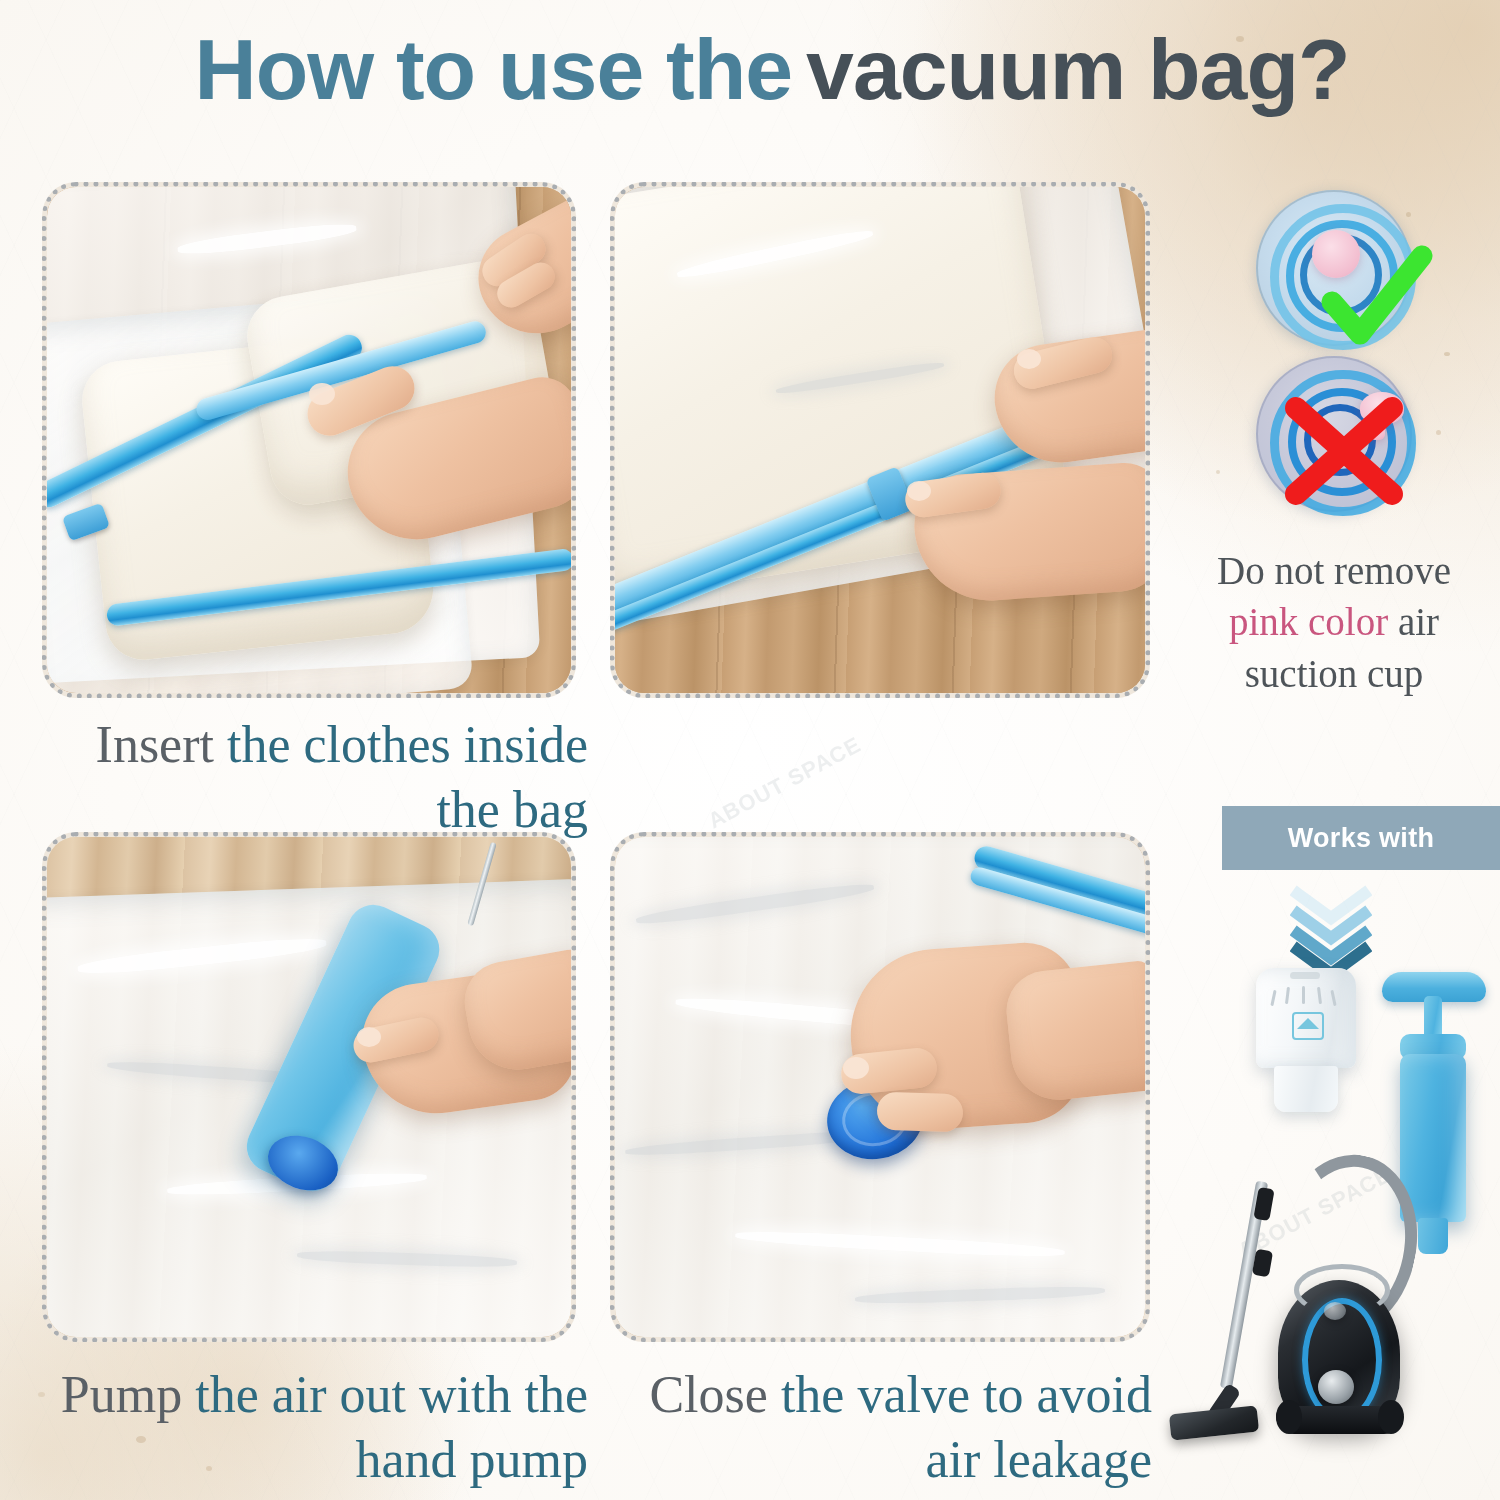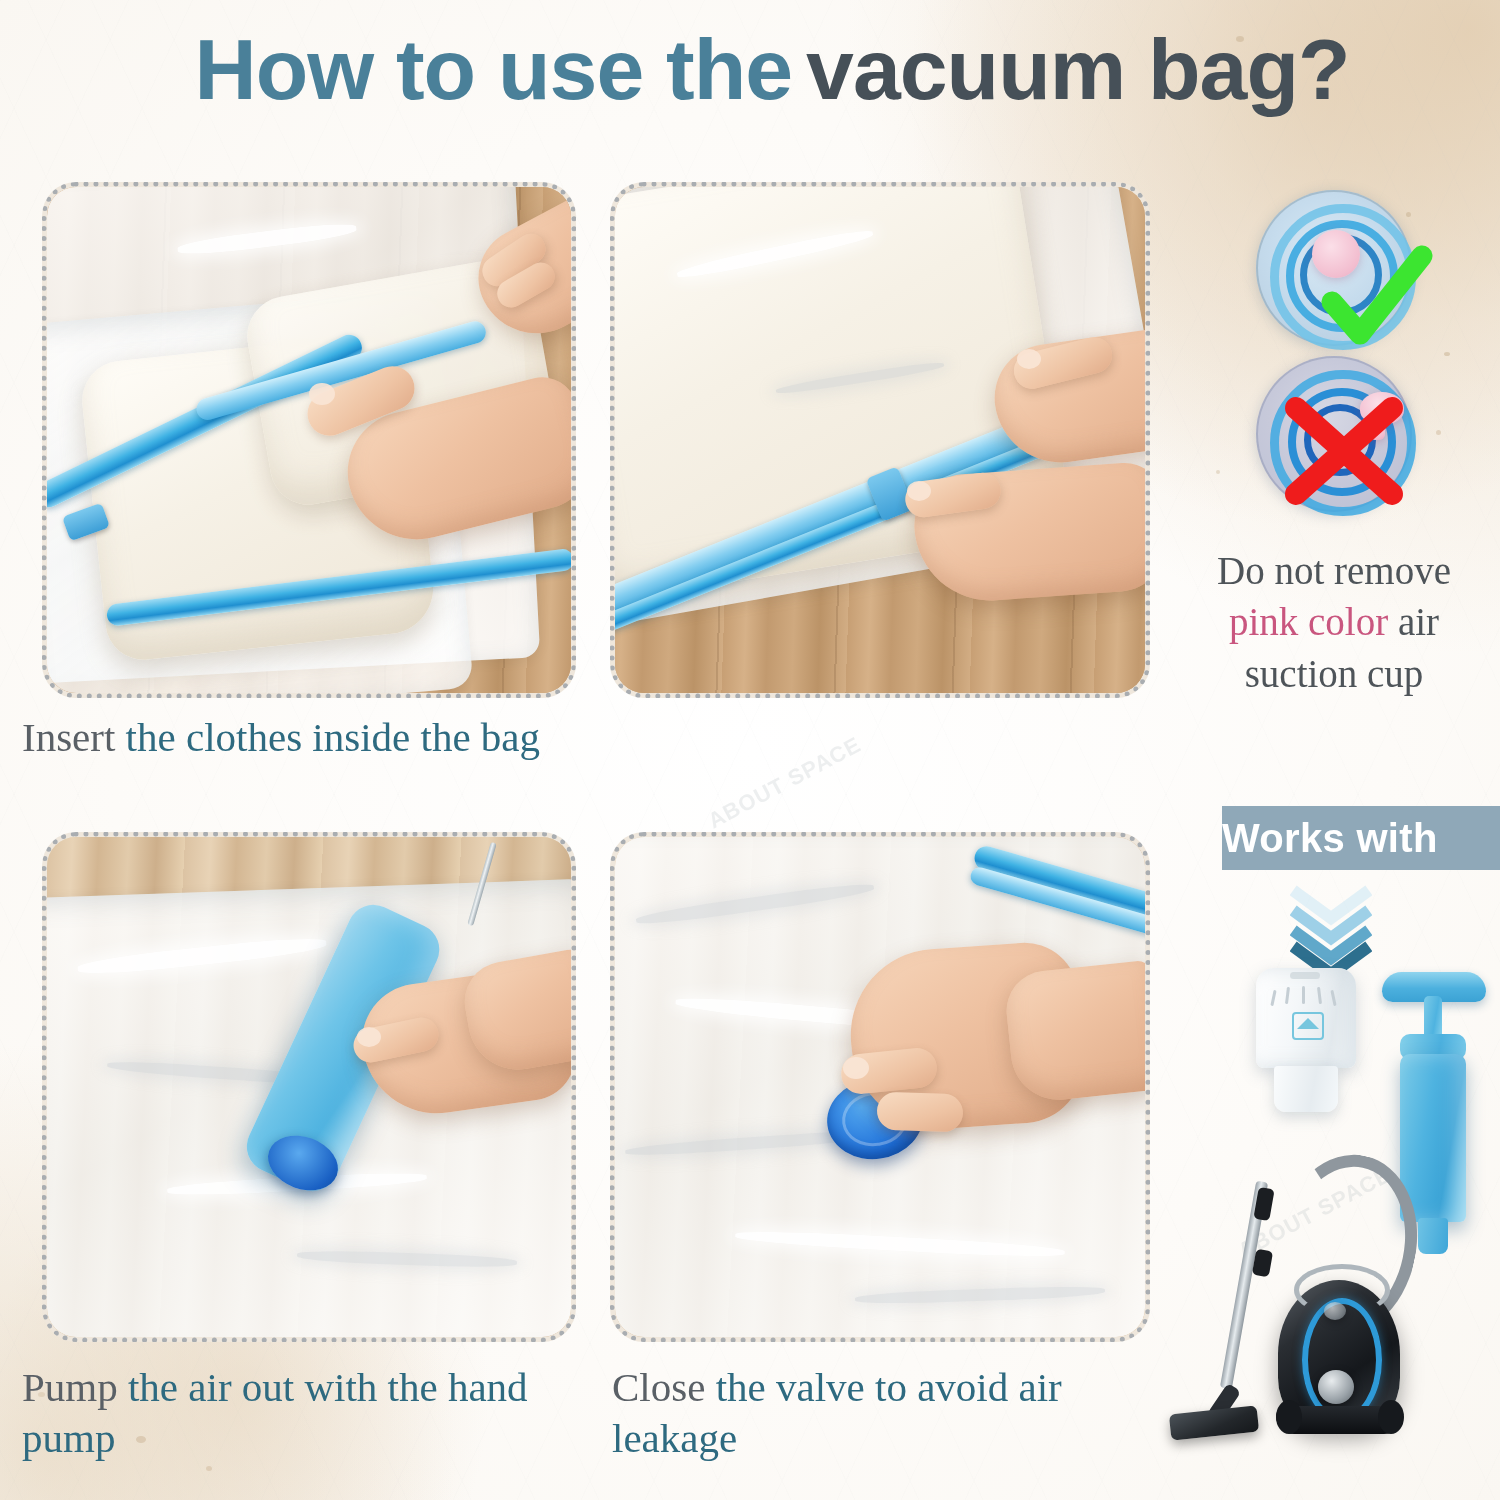--- a/index.html
+++ b/index.html
@@ -110,23 +110,23 @@
     box-shadow:0 4px 12px rgba(0,40,90,.4);}
   
   .valvecap{position:absolute;border-radius:50%;
     background:radial-gradient(circle at 38% 32%,#54a9f0,#1f6fd8 60%,#1557b5 100%);
     box-shadow:0 6px 16px rgba(10,50,110,.45), inset 0 -6px 12px rgba(0,30,80,.35);}
   .valvecap:after{content:"";position:absolute;inset:16%;border-radius:50%;
     border:3px solid rgba(255,255,255,.28);}
 
   
   .caption{
-    position:absolute;text-align:left;
+    position:absolute;text-align:right;
     font-family:"Liberation Serif", serif;
-    font-size:41px;line-height:1.25;color:#2e6a80;
+    font-size:52px;line-height:1.25;color:#2e6a80;
   }
   .caption .gray{color:#5a6066;}
 
   
   .valveicon{position:absolute;border-radius:50%;}
   .vok{
     background:radial-gradient(circle at 45% 40%, #d9e9f4 0%, #c6dced 42%, #bcd2e4 70%, #c9d7e2 100%);
     box-shadow:0 3px 14px rgba(90,120,140,.28), inset 0 0 0 2px rgba(110,135,150,.35);
   }
   .vno{
@@ -146,22 +146,22 @@
     font-size:39px;line-height:1.32;color:#4e5459;
   }
   .warn .pink{color:#c9567f;}
 
   
   #workswith{
     position:absolute;
     background:#8fa8b8;
     color:#ffffff;
     font-family:"Liberation Sans", sans-serif;
-    font-weight:700;font-size:40px;
-    display:flex;align-items:center;
+    font-weight:700;font-size:27px;
+    display:flex;align-items:center;justify-content:center;
     letter-spacing:.3px;
   }
   .chev{position:absolute;}
 
   
   .epump{position:absolute;}
   .epump-top{position:absolute;border-radius:18px 18px 8px 8px;
     background:linear-gradient(100deg,#ffffff 0%,#f4f7f9 40%,#e4eaee 75%,#f7fafb 100%);
     box-shadow:0 6px 16px rgba(120,140,155,.30), inset -10px 0 18px rgba(200,212,220,.5);}
   .epump-bot{position:absolute;border-radius:4px 4px 12px 12px;

